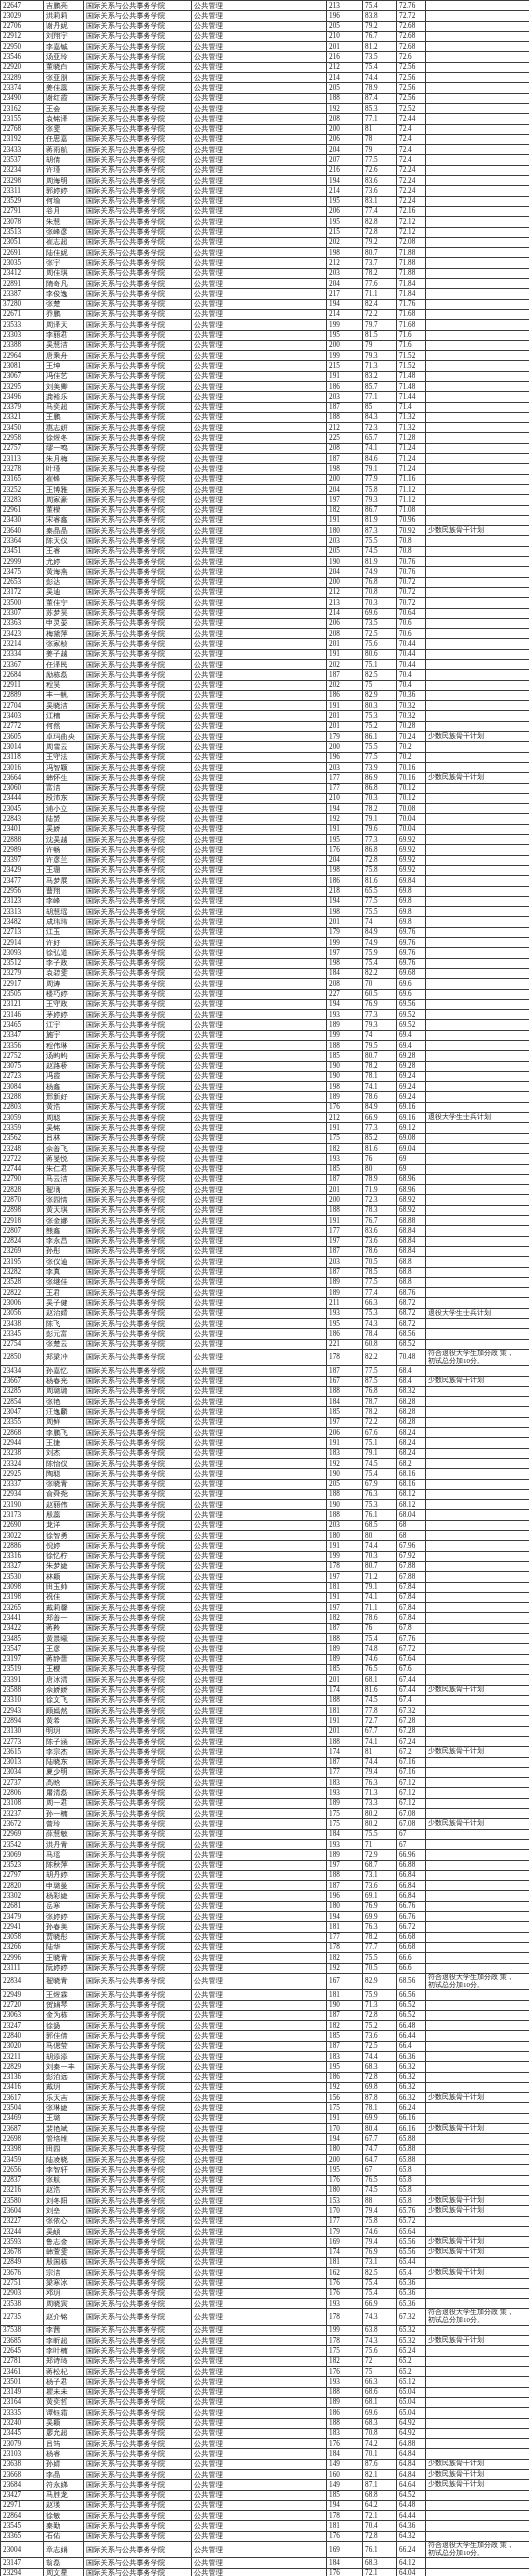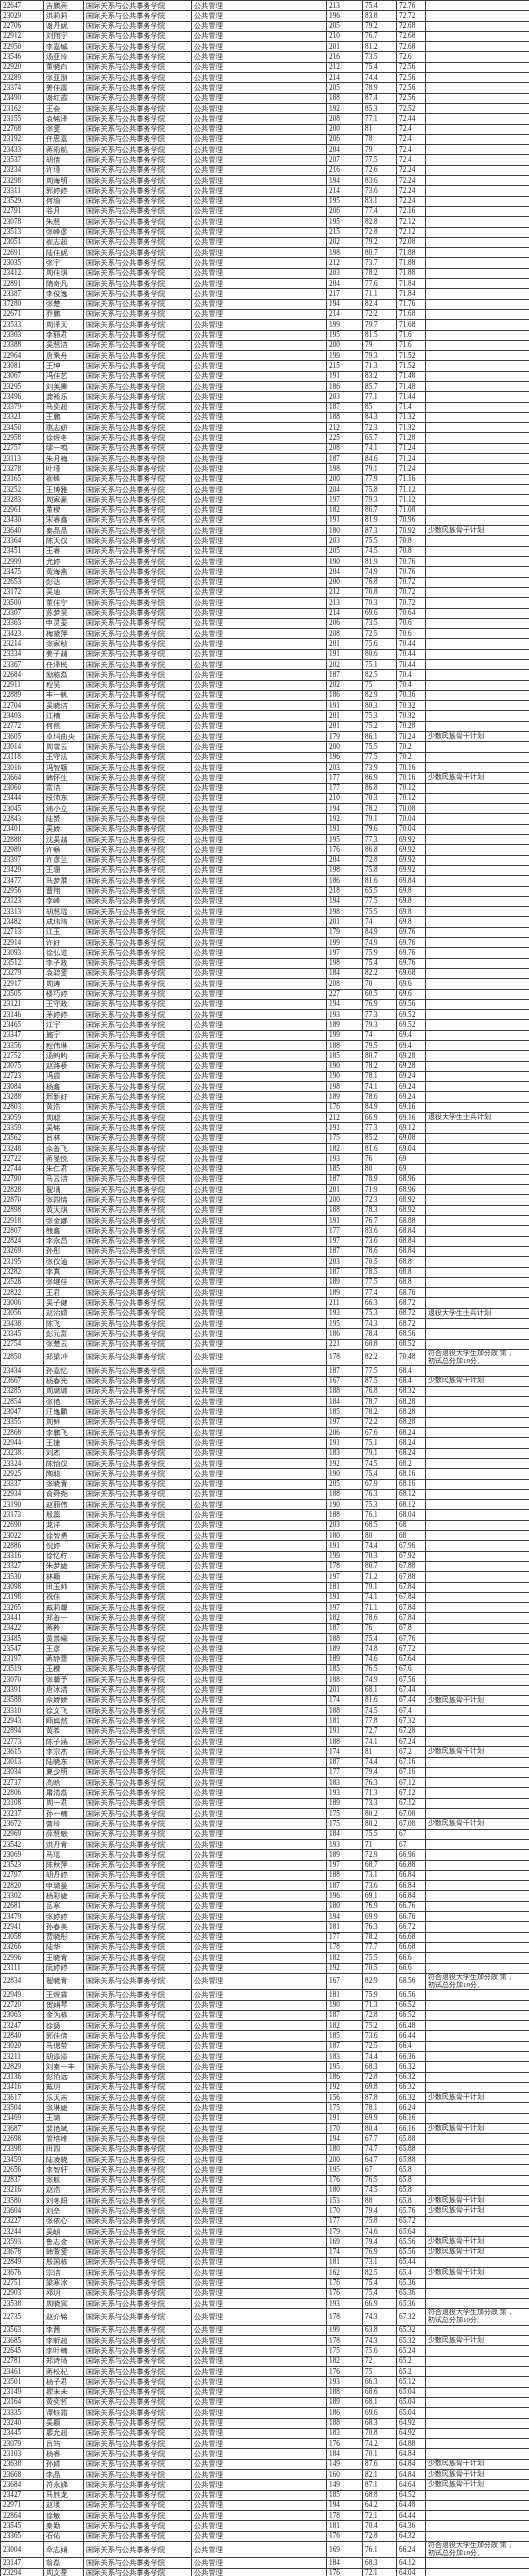--- a/index.html
+++ b/index.html
@@ -1641,30 +1641,20 @@
         <td>23519</td>
         <td>王樱</td>
         <td>国际关系与公共事务学院</td>
         <td>公共管理</td>
         <td>185</td>
         <td>76.5</td>
         <td>67.6</td>
         <td class="remark"></td>
       </tr>
       <tr>
-        <td>23070</td>
-        <td>张馨予</td>
-        <td>国际关系与公共事务学院</td>
-        <td>公共管理</td>
-        <td>188</td>
-        <td>74.9</td>
-        <td>67.56</td>
-        <td class="remark"></td>
-      </tr>
-      <tr>
         <td>23391</td>
         <td>唐冰清</td>
         <td>国际关系与公共事务学院</td>
         <td>公共管理</td>
         <td>201</td>
         <td>68.1</td>
         <td>67.44</td>
         <td class="remark"></td>
       </tr>
       <tr>
@@ -1697,20 +1687,30 @@
         <td>67.32</td>
         <td class="remark"></td>
       </tr>
       <tr>
         <td>22894</td>
         <td>黄希</td>
         <td>国际关系与公共事务学院</td>
         <td>公共管理</td>
         <td>191</td>
         <td>72.7</td>
+        <td>67.28</td>
+        <td class="remark"></td>
+      </tr>
+      <tr>
+        <td>23130</td>
+        <td>明玥</td>
+        <td>国际关系与公共事务学院</td>
+        <td>公共管理</td>
+        <td>201</td>
+        <td>67.7</td>
         <td>67.28</td>
         <td class="remark"></td>
       </tr>
       <tr>
         <td>22773</td>
         <td>陈子涵</td>
         <td>国际关系与公共事务学院</td>
         <td>公共管理</td>
         <td>188</td>
         <td>74.1</td>
@@ -2263,21 +2263,21 @@
         <td>赵介铭</td>
         <td>国际关系与公共事务学院</td>
         <td>公共管理</td>
         <td>178</td>
         <td>74.3</td>
         <td>67.32</td>
         <td class="remark">符合退役大学生加分政 策，
 初试总分加10分。</td>
       </tr>
       <tr>
-        <td>23563</td>
+        <td>37538</td>
         <td>李茜</td>
         <td>国际关系与公共事务学院</td>
         <td>公共管理</td>
         <td>199</td>
         <td>63.8</td>
         <td>65.32</td>
         <td class="remark"></td>
       </tr>
       <tr>
         <td>23685</td>

